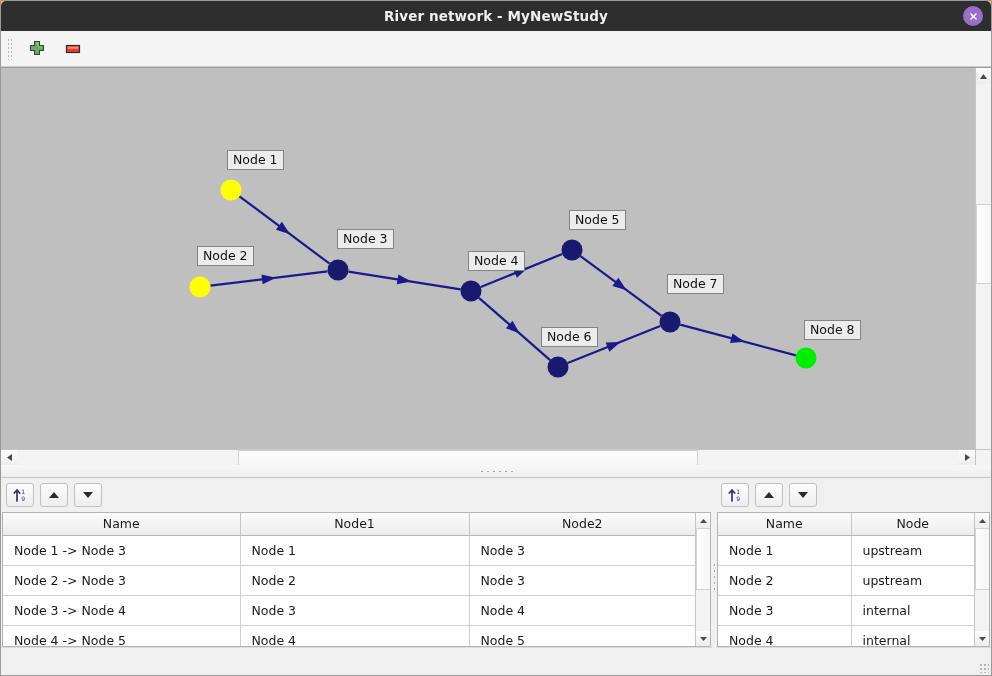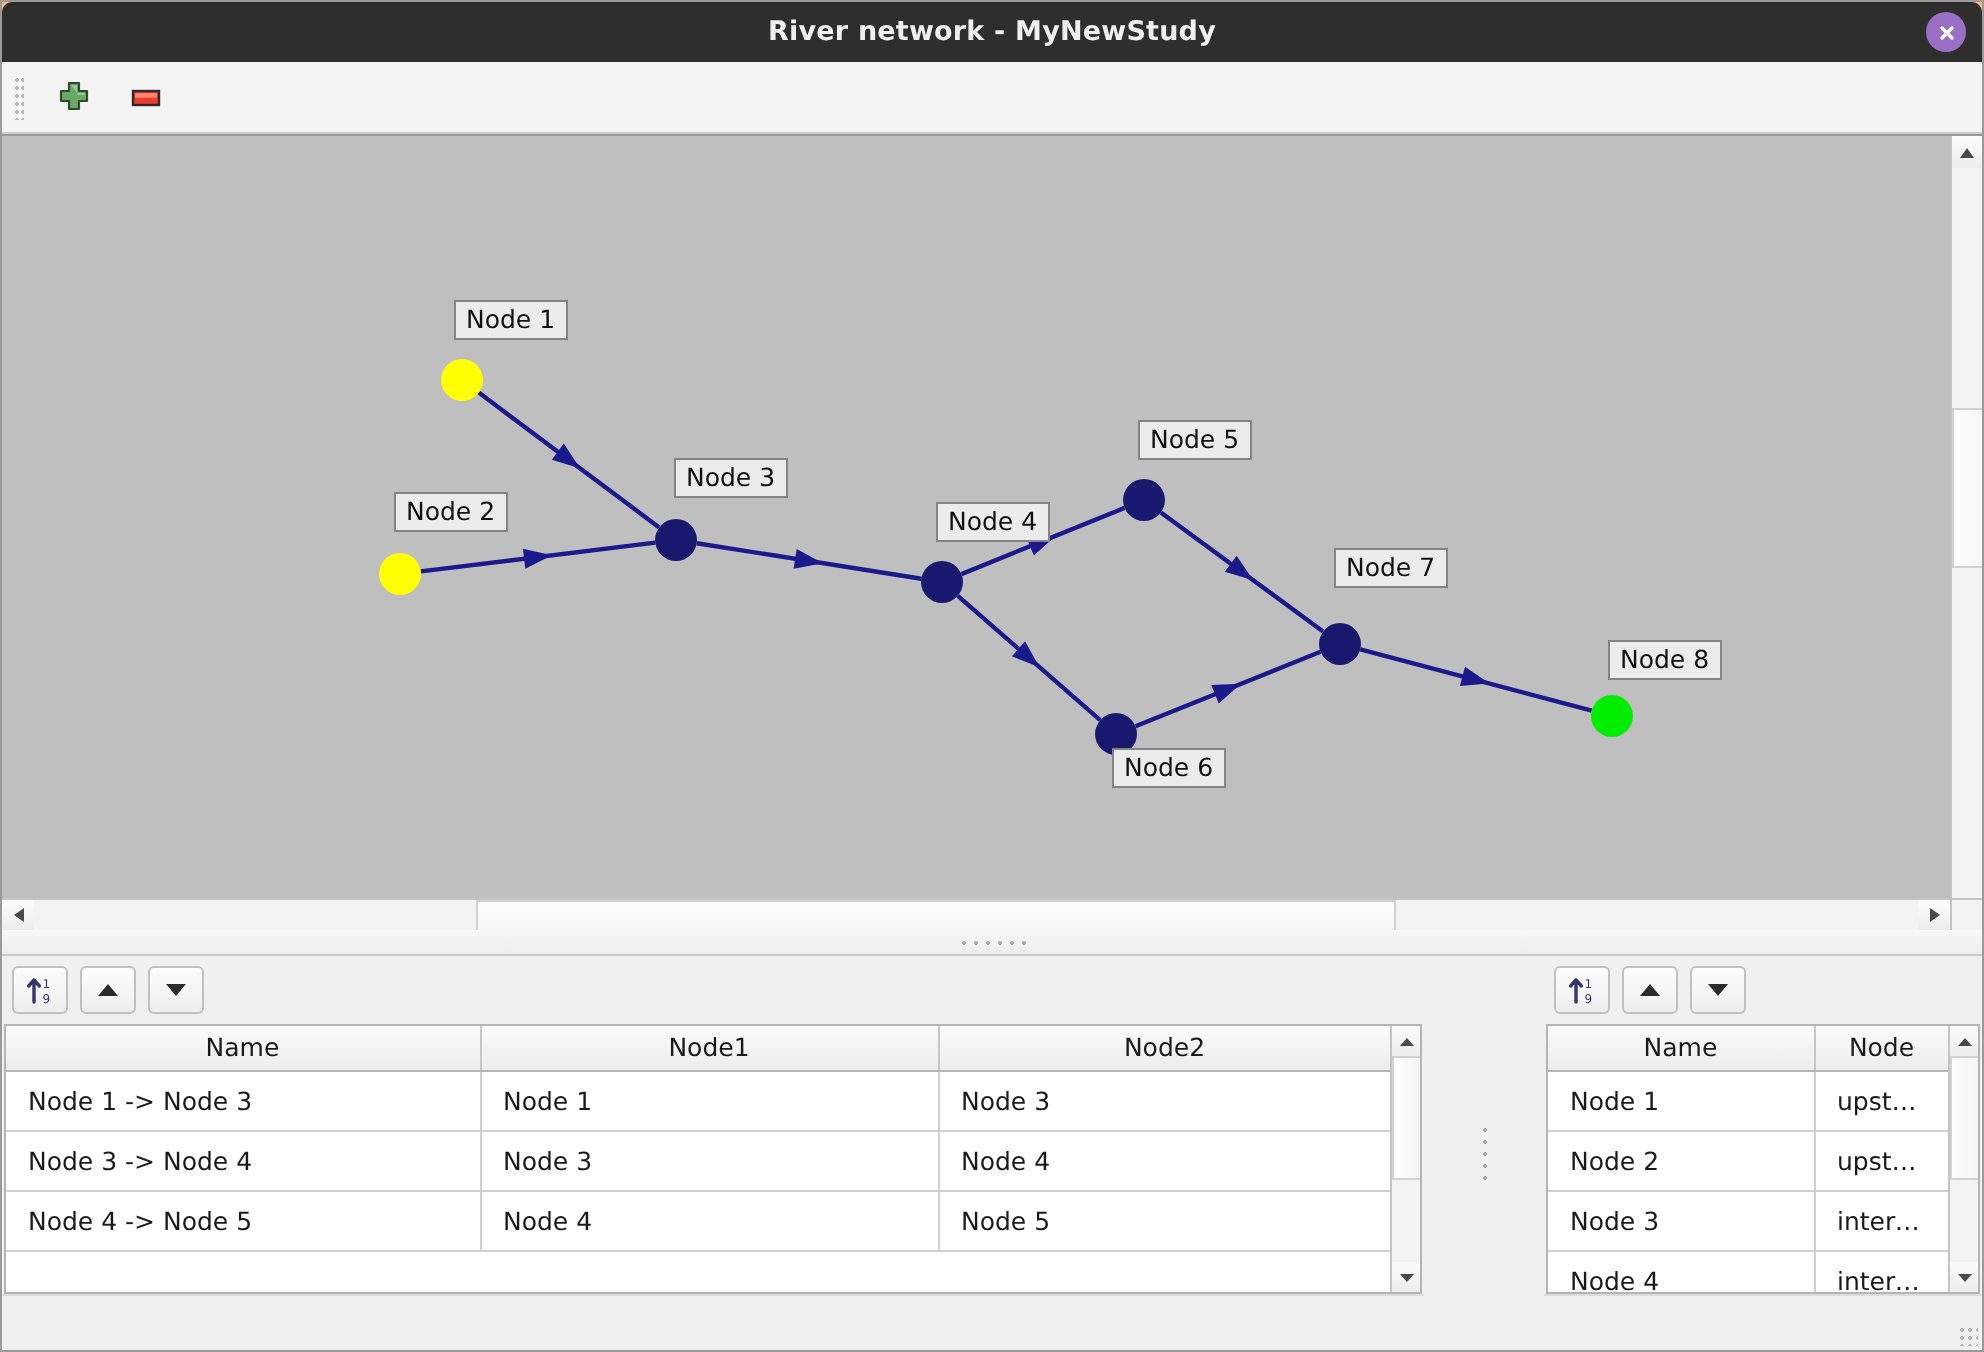--- a/index.html
+++ b/index.html
@@ -138,21 +138,20 @@
     background-image: radial-gradient(circle, #a8a8a8 .8px, transparent .9px);
     background-size: 6px 3px;
   }
 
   
   .bottom {
     flex: 1 1 auto;
     display: flex; flex-direction: row;
     background: #f0f0f0;
     min-height: 0;
-    gap: 28px;
   }
   .table-pane {
     display: flex; flex-direction: column;
     min-width: 0;
     background: #f0f0f0;
   }
   .pane-left  { flex: 0 0 711px; }
   .pane-split {
     flex: 0 0 4px;
     background: #f0f0f0;
@@ -323,21 +322,21 @@
           <circle cx="805" cy="290" r="10.5" fill="#00ee00"></circle>
         </g>
     </svg>
 
     <div id="label-layer">
         <div class="node-label" style="left: 226px; top: 82px;">Node 1</div>
         <div class="node-label" style="left: 196px; top: 178px;">Node 2</div>
         <div class="node-label" style="left: 336px; top: 161px;">Node 3</div>
         <div class="node-label" style="left: 467px; top: 183px;">Node 4</div>
         <div class="node-label" style="left: 568px; top: 142px;">Node 5</div>
-        <div class="node-label" style="left: 555px; top: 259px; margin-top: 47px;">Node 6</div>
+        <div class="node-label" style="left: 540px; top: 259px;">Node 6</div>
         <div class="node-label" style="left: 666px; top: 206px;">Node 7</div>
         <div class="node-label" style="left: 803px; top: 252px;">Node 8</div>
       </div>
 
     <div class="vscroll">
       <div class="sb-arrow">
         <svg width="9" height="7" viewBox="0 0 9 7">
             <path d="M4.5 1 L8 6 L1 6 z" fill="#4a4a4a"></path>
           </svg>
       </div>
@@ -408,20 +407,25 @@
                 <tr id="reaches-head">
                   <th>Name</th>
                   <th>Node1</th>
                   <th>Node2</th>
                 </tr>
               </thead>
             <tbody id="reaches-body">
                 <tr>
                   <td>Node 1 -&gt; Node 3</td>
                   <td>Node 1</td>
+                  <td>Node 3</td>
+                </tr>
+                <tr>
+                  <td>Node 2 -&gt; Node 3</td>
+                  <td>Node 2</td>
                   <td>Node 3</td>
                 </tr>
                 <tr>
                   <td>Node 3 -&gt; Node 4</td>
                   <td>Node 3</td>
                   <td>Node 4</td>
                 </tr>
                 <tr>
                   <td>Node 4 -&gt; Node 5</td>
                   <td>Node 4</td>

